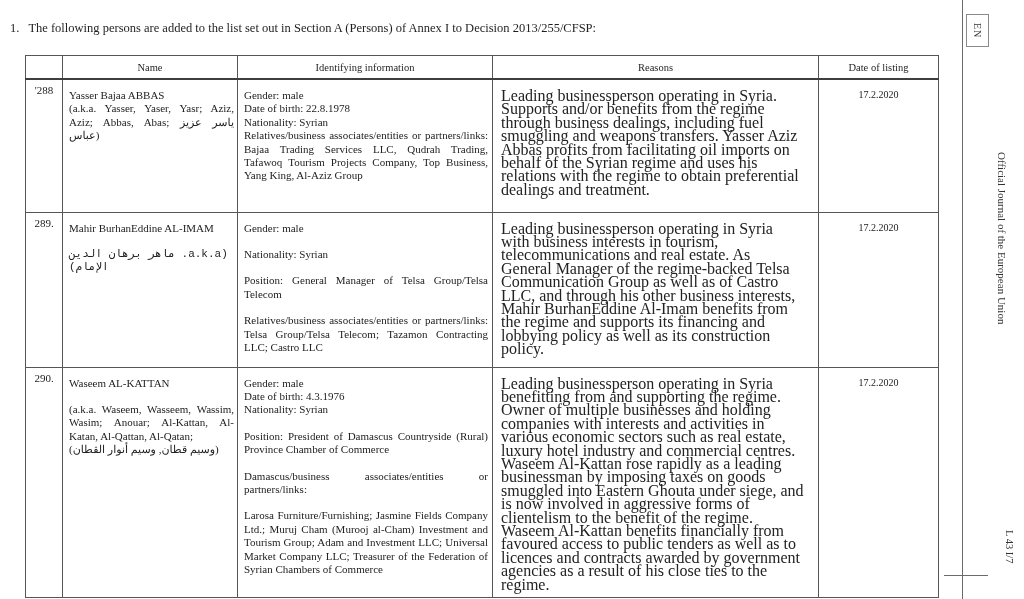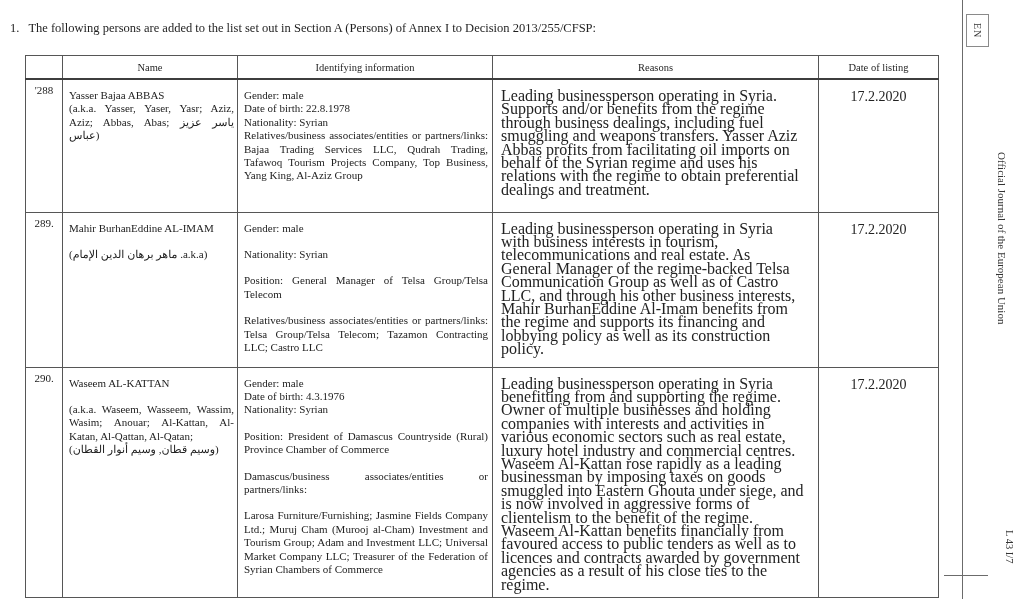--- a/index.html
+++ b/index.html
@@ -27,23 +27,23 @@
   table.listing thead th{
     height:22px;vertical-align:middle;text-align:center;
     font-size:10.5px;color:#262626;
     border-bottom:2px solid #3e3e3e;
     padding:0 13px;
   }
   td.c-num{text-align:center;padding-top:4px;font-size:11px;}
   td.c-name{padding:9px 3px 6px 6px;font-size:11px;line-height:13.4px;text-align:justify;}
   td.c-info{padding:9px 4px 6px 6px;font-size:11px;line-height:13.4px;text-align:justify;}
   td.c-reasons{padding:9px 14px 6px 8px;font-size:16px;line-height:13.4px;text-align:left;}
-  td.c-date{text-align:center;padding-top:9px;font-size:14px;}
+  td.c-date{text-align:center;padding-top:9px;font-size:10px;}
   .grp+.grp{margin-top:13px;}
-  .rtl{direction:rtl;text-align:left;}
+  .rtl{direction:rtl;text-align:left;font-family:Liberation Mono, monospace;}
   tr.r1{height:133px;} tr.r2{height:155px;} tr.r3{height:217px;}
   
   .vrule{position:absolute;left:962px;top:0;width:1px;height:599px;background:#6b6b6b;}
   .en-box{
     position:absolute;left:966px;top:14px;width:21px;height:31px;
     border:1px solid #8a8a8a;display:flex;align-items:center;justify-content:center;
   }
   .vtext{writing-mode:vertical-rl;text-orientation:mixed;white-space:nowrap;}
   .en-box span{font-size:10px;letter-spacing:1px;color:#333;}
   .journal{position:absolute;left:996px;top:152px;font-size:11px;color:#333;}

